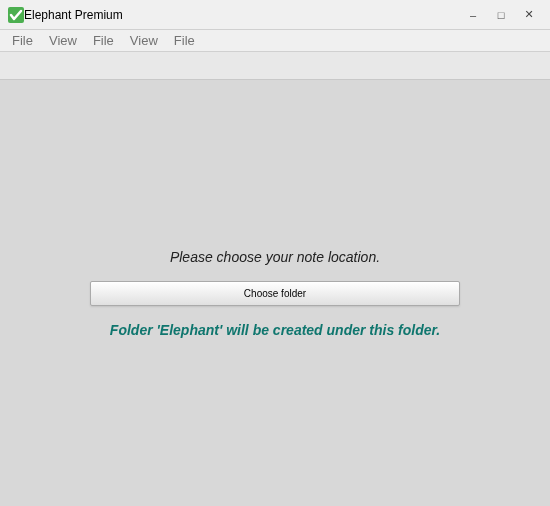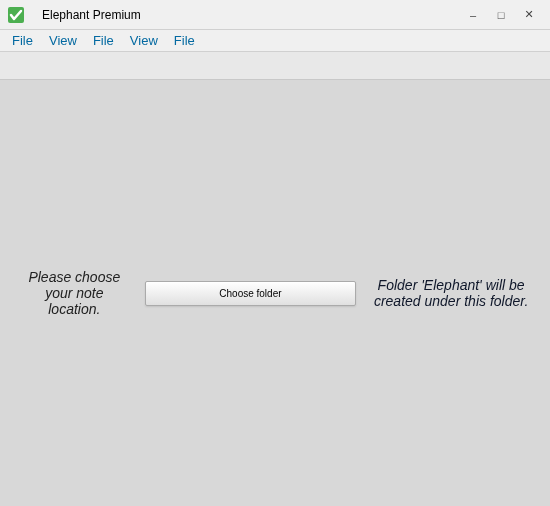--- a/index.html
+++ b/index.html
@@ -24,21 +24,21 @@
       justify-content: space-between;
       background: #f0f0f0;
       height: 30px;
       padding: 0 8px;
       border-bottom: 1px solid #d0d0d0;
     }
 
     .title-bar-left {
       display: flex;
       align-items: center;
-      gap: 18px;
+      gap: 0;
     }
 
     .app-icon {
       width: 16px;
       height: 16px;
       position: relative;
     }
 
     .title-text {
       font-size: 12px;
@@ -71,38 +71,38 @@
       align-items: center;
       background: #f0f0f0;
       height: 22px;
       padding: 0 4px;
       border-bottom: 1px solid #d0d0d0;
     }
 
     .menu-item {
       padding: 2px 8px;
       font-size: 13px;
-      color: #0369a1;
+      color: #737373;
       cursor: pointer;
       height: 100%;
       display: flex;
       align-items: center;
     }
 
     
     .toolbar {
       height: 28px;
       background: #e8e8e8;
       border-bottom: 1px solid #c8c8c8;
     }
 
     
     .main-content {
       display: flex;
-      flex-direction: row;
+      flex-direction: column;
       align-items: center;
       justify-content: center;
       height: calc(506px - 30px - 22px - 28px);
       background: #d8d8d8;
       gap: 16px;
       padding: 20px;
     }
 
     .prompt-text {
       font-style: italic;
@@ -120,22 +120,23 @@
       border: 1px solid #aaa;
       border-radius: 2px;
       cursor: pointer;
       text-align: center;
       box-shadow: inset 0 1px 0 #fff, 0 1px 2px rgba(0,0,0,0.1);
     }
 
     .folder-info-text {
       font-style: italic;
       font-size: 14px;
-      color: #0f172a;
+      color: #0f766e;
       text-align: center;
+      font-weight: bold;
     }
   </style>
 </head>
 <body>
 
 <div class="title-bar">
   <div class="title-bar-left">
     <div class="app-icon">
       <svg width="16" height="16" viewBox="0 0 16 16">
         <rect width="16" height="16" rx="2" fill="#4CAF50"></rect>

